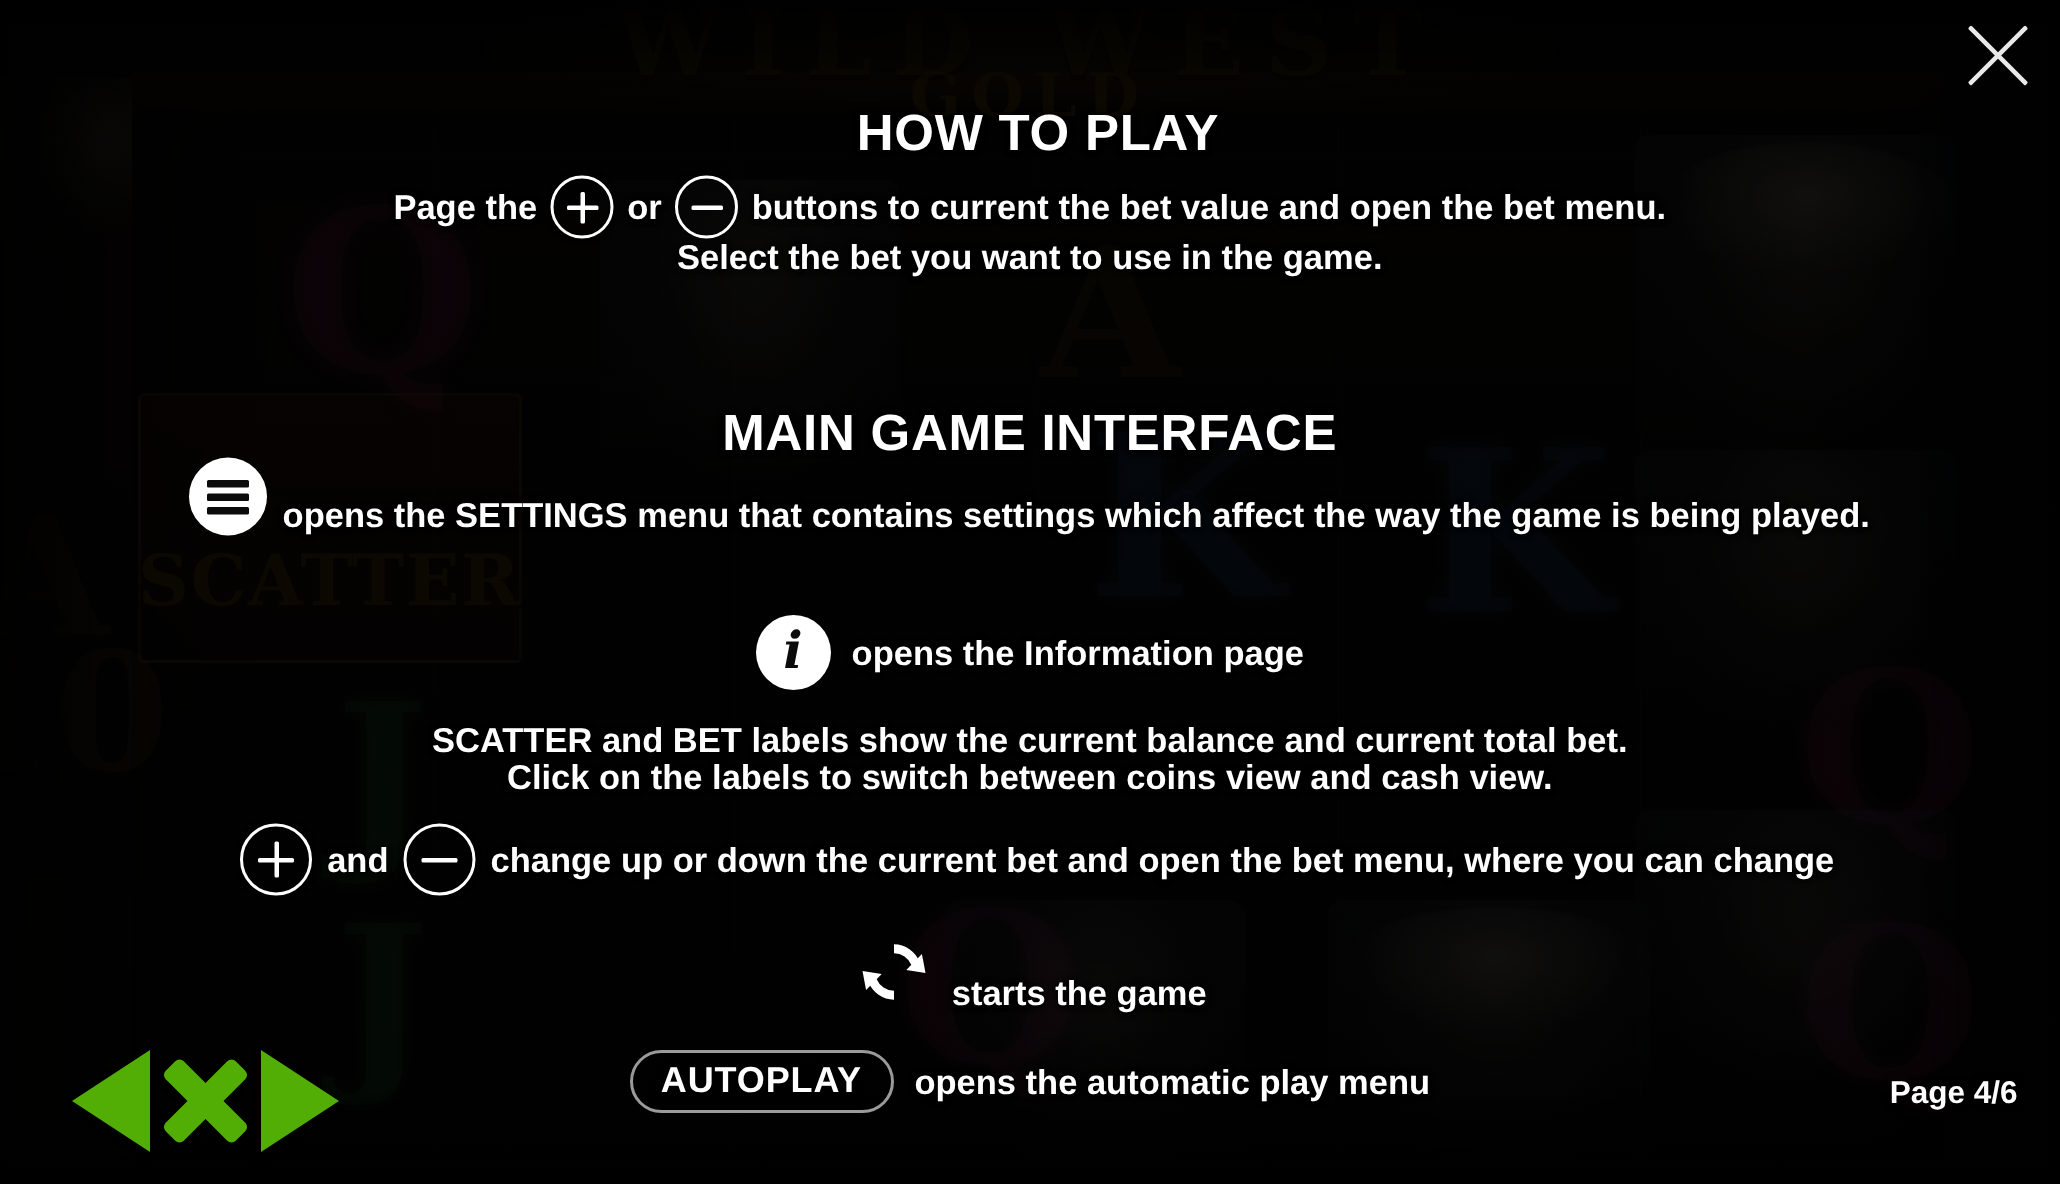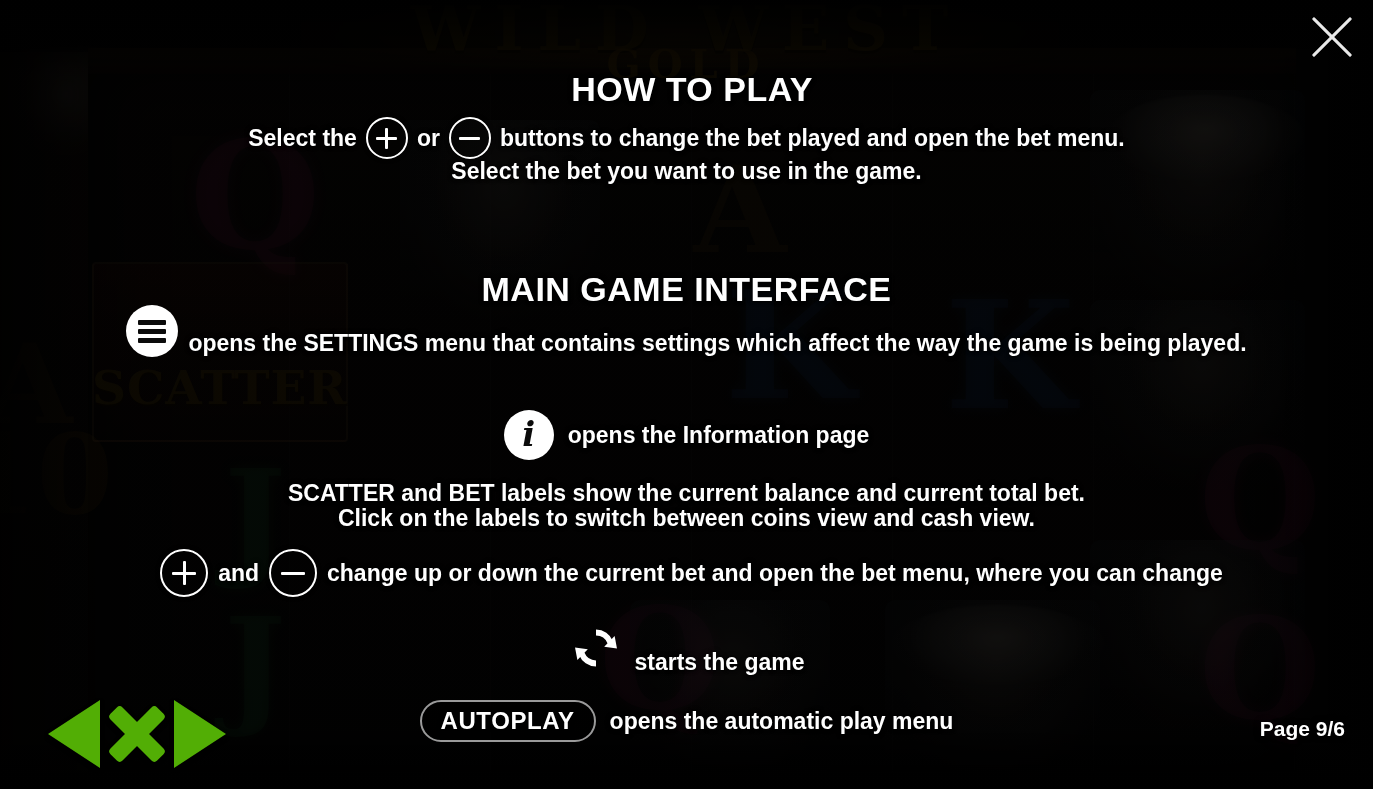--- a/index.html
+++ b/index.html
@@ -374,30 +374,30 @@
 
     <div id="veil"></div>
     <div id="veil-edges"></div>
   </div>
 
   <div id="content">
 
     <div class="txt title" style="top:70px;padding-left:11px;">HOW TO PLAY</div>
 
     <div class="line" style="top:117px;">
-      <span class="txt">Select the</span>
+      <span class="txt">Page the</span>
       <span class="circ sm">
         <span class="bar-h"></span>
           <span class="bar-v"></span>
       </span>
       <span class="txt">or</span>
       <span class="circ sm">
         <span class="bar-h"></span>
       </span>
-      <span class="txt">buttons to change the bet played and open the bet menu.</span>
+      <span class="txt">buttons to current the bet value and open the bet menu.</span>
     </div>
 
     <div class="line" style="top:158px;">
       <span class="txt">Select the bet you want to use in the game.</span>
     </div>
 
     <div class="txt title" style="top:270px;">MAIN GAME INTERFACE</div>
 
     <div class="line" style="top:305px;align-items:flex-end;">
       <span class="solid-icon menu-icon">
@@ -455,20 +455,20 @@
 
     <div id="nav">
       <div class="tri left"></div>
       <div class="xbtn">
         <i class="a"></i>
           <i class="b"></i>
       </div>
       <div class="tri right"></div>
     </div>
 
-    <div id="page-indicator">Page 9/6</div>
+    <div id="page-indicator">Page 4/6</div>
 
     <div id="close-btn">
       <i class="a"></i>
         <i class="b"></i>
     </div>
   </div>
 </div>
 
 </body></html>

